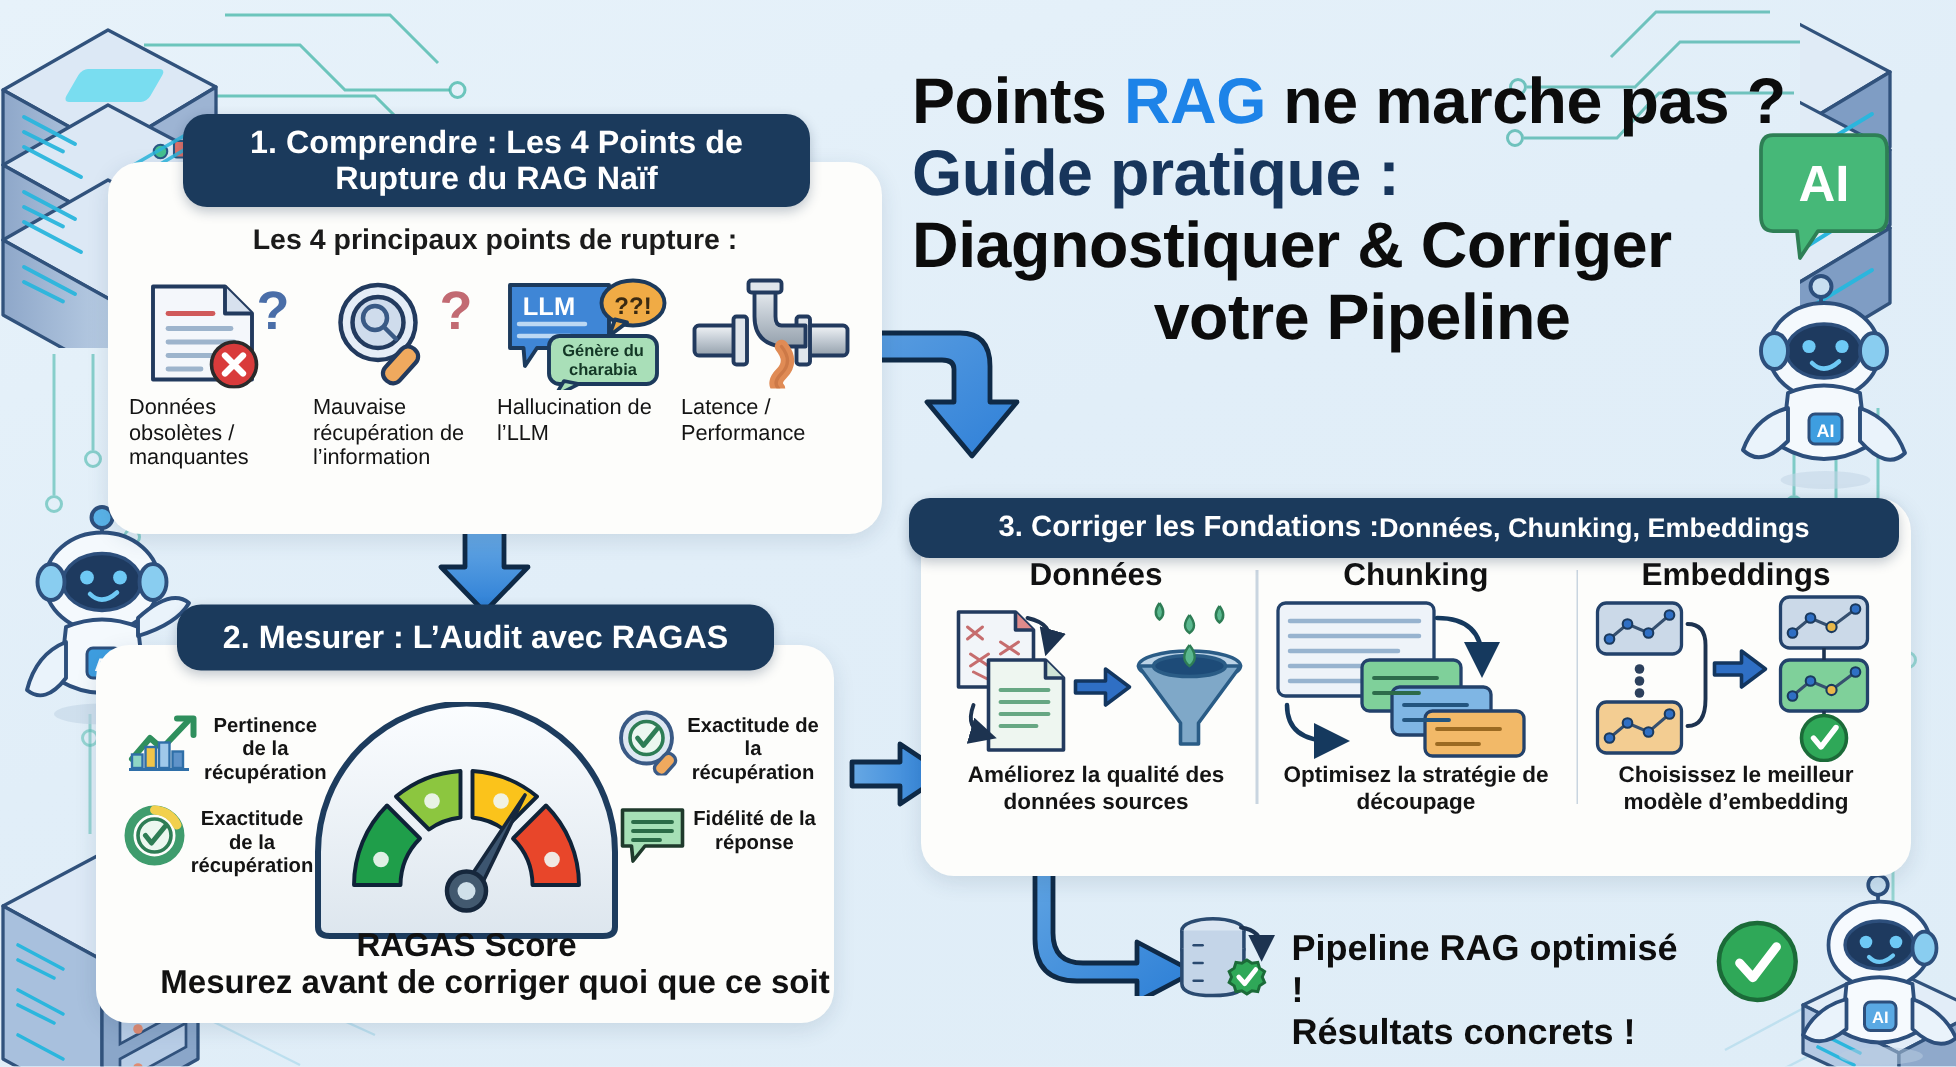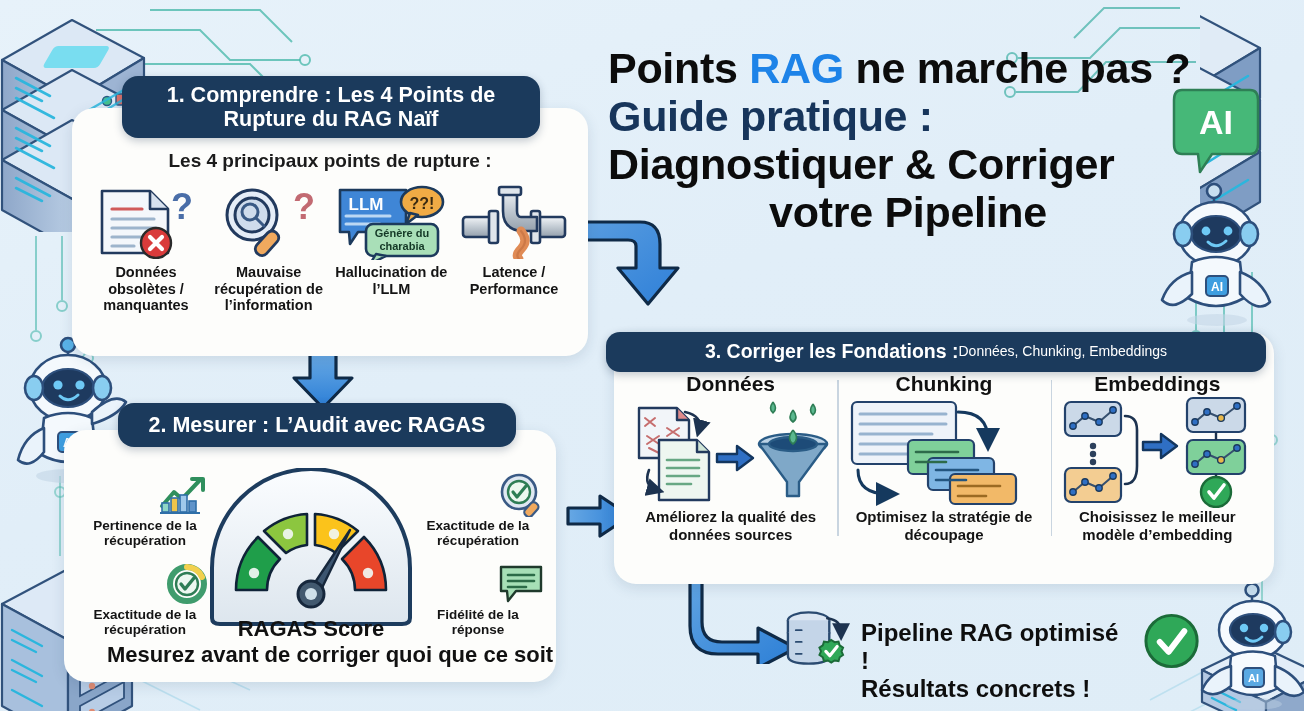--- a/index.html
+++ b/index.html
@@ -57,44 +57,44 @@
     position:absolute; left:0; top:42px; width:100%;
     text-align:center; font-size:19px; font-weight:bold; color:#1b1b1b;
   }
   .c1-grid {
     position:absolute; left:14px; top:76px; width:488px;
     display:flex; justify-content:space-between;
   }
   .c1-item { width:120px; display:flex; flex-direction:column; align-items:center; }
   .c1-ico { height:76px; display:flex; align-items:center; justify-content:center; }
   .c1-lbl {
-    margin-top:4px; text-align:center; font-size:14.5px; font-weight:bold;
+    margin-top:4px; text-align:left; font-size:14.5px; font-weight:normal;
     color:#141414; line-height:1.14;
   }
 
   
   #card2 { left: 64px; top: 430px; width: 492px; height: 252px; }
   #badge2 { left: 118px; top: 403px; width: 398px; height: 44px; font-size: 21.5px; }
   .c2-left { position:absolute; left:16px; top:44px; width:130px; }
   .c2-right { position:absolute; right:10px; top:44px; width:136px; }
-  .c2-metric { display:flex; flex-direction:column; align-items:flex-end; margin-bottom:14px; }
+  .c2-metric { display:flex; flex-direction:row; align-items:flex-start; margin-bottom:14px; }
   .c2-mi { height:42px; display:flex; align-items:center; justify-content:center; }
   .c2-ml { margin-top:2px; text-align:center; font-size:13.5px; font-weight:bold; color:#141414; line-height:1.14; }
   .gauge-wrap { position:absolute; left:138px; top:38px; width:218px; }
   .gauge-label { text-align:center; font-size:22px; font-weight:bold; color:#111; margin-top:-14px; }
   .c2-foot {
     position:absolute; left:0; bottom:14px; width:100%;
     text-align:center; font-size:22px; font-weight:bold; color:#111; line-height:1.16;margin-left:20px;
   }
 
   
   #card3 { left: 614px; top: 332px; width: 660px; height: 252px; }
   #badge3 { left: 606px; top: 305px; width: 660px; height: 40px; font-size: 19.5px; border-radius:14px;margin-top:27px; }
   #badge3 .b3a { font-size:19.5px; }
-  #badge3 .b3b { font-size:14px; font-weight:normal; }
+  #badge3 .b3b { font-size:18px; font-weight:bold; }
   .c3-cols { position:absolute; left:10px; top:14px; width:640px; height:226px; display:flex;align-items:center; }
   .c3-col { flex:1; position:relative; padding:0 6px; display:flex; flex-direction:column; align-items:center; }
   .c3-col + .c3-col::before {
     content:""; position:absolute; left:0; top:10px; bottom:12px; width:1.5px; background:#c9d5e0;
   }
   .c3-h { font-size:21px; font-weight:bold; color:#111; margin-top:2px; }
   .c3-ico { flex:1; display:flex; align-items:center; justify-content:center; }
   .c3-cap { text-align:center; font-size:15px; font-weight:bold; color:#141414; line-height:1.2; padding-bottom:4px; }
 
   

